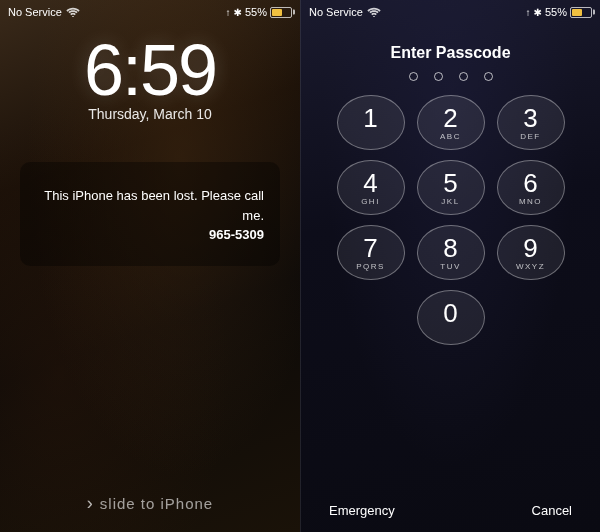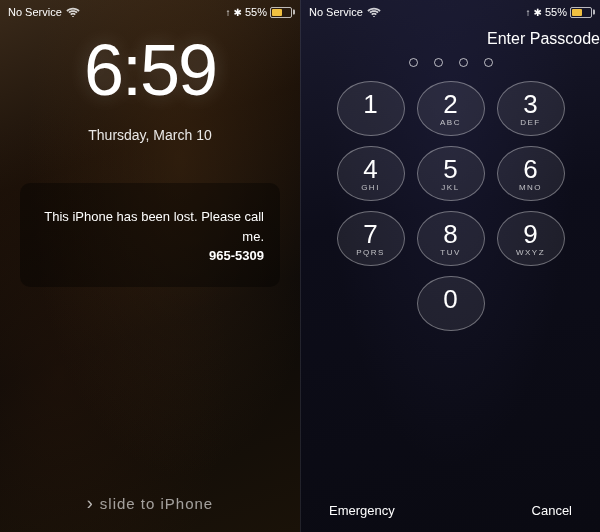--- a/index.html
+++ b/index.html
@@ -145,21 +145,21 @@
       letter-spacing: -2px;
       color: white;
       line-height: 1;
       text-shadow: 0 0 20px rgba(255,255,255,0.2);
     }
 
     .date-text {
       font-size: 14px;
       font-weight: 300;
       color: rgba(255,255,255,0.9);
-      margin-top: 21px;
+      margin-top: 0;
     }
 
     
     .lost-message {
       margin: 40px 20px 0;
       background: rgba(0,0,0,0.35);
       border-radius: 10px;
       padding: 24px 16px;
       text-align: right;
       position: relative;
@@ -202,25 +202,25 @@
       gap: 6px;
     }
 
     .chevron-right {
       font-size: 18px;
       color: rgba(255,255,255,0.7);
     }
 
     
     .enter-passcode-title {
-      text-align: right;
+      text-align: center;
       font-size: 16px;
-      font-weight: 400;
-      color: white;
-      margin-top: 8px;
+      font-weight: 700;
+      color: white;
+      margin-top: 22px;
       position: relative;
       z-index: 10;
     }
 
     .dots-row {
       display: flex;
       justify-content: center;
       gap: 16px;
       margin-top: 10px;
       position: relative;

